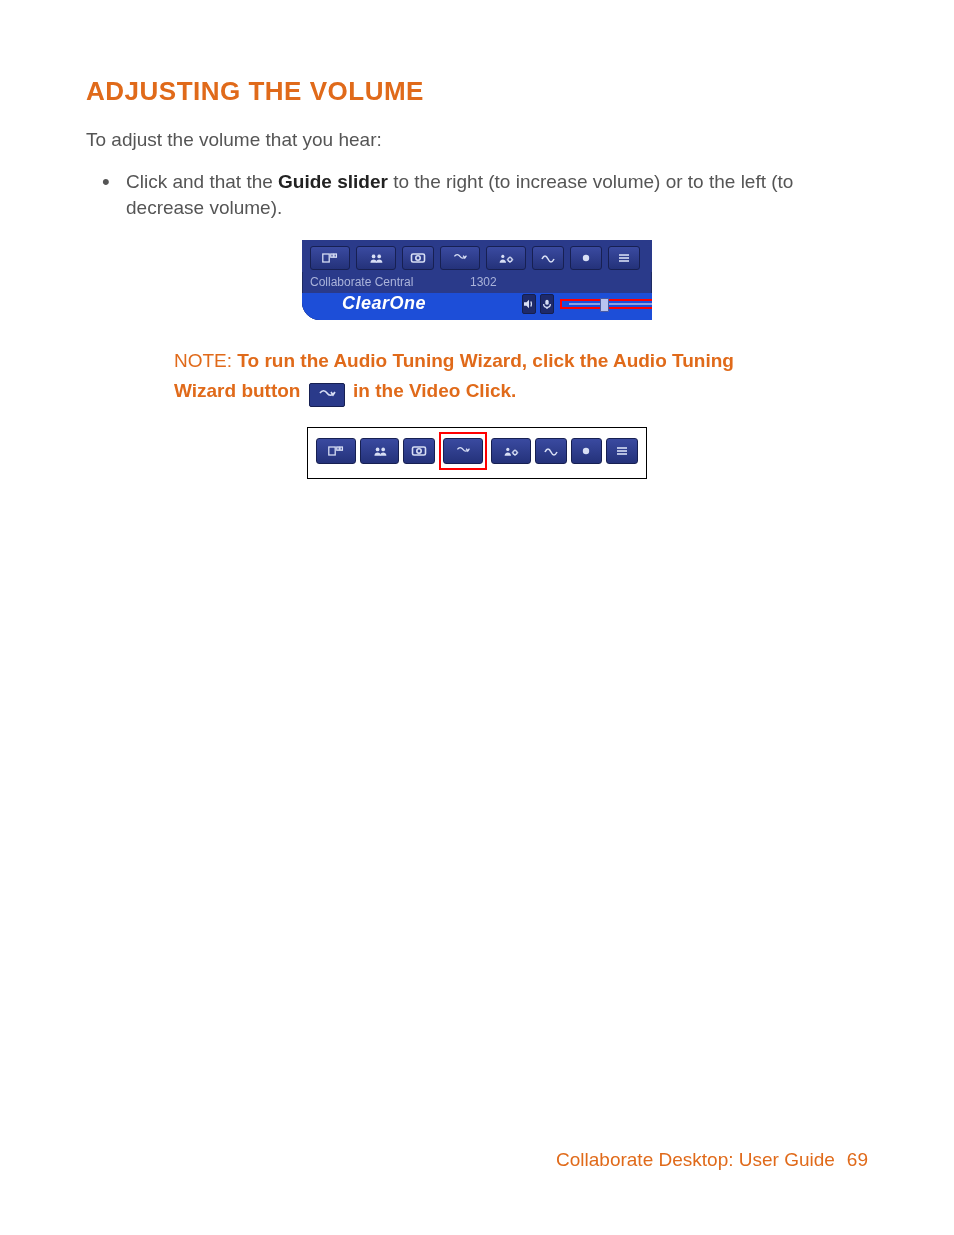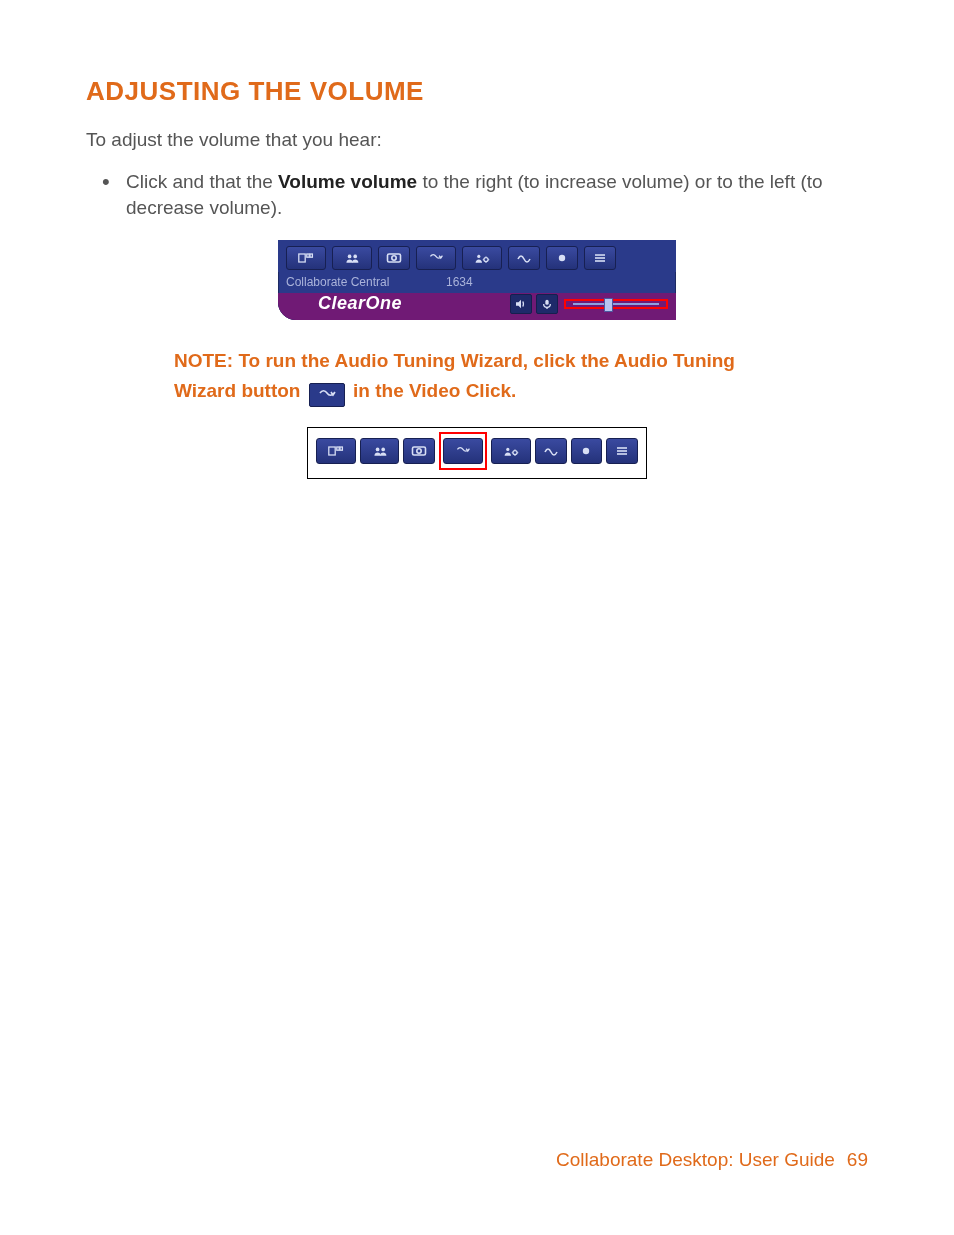--- a/index.html
+++ b/index.html
@@ -50,21 +50,21 @@
     font-size: 22px;
     color: #555555;
     line-height: 1.2;
   }
   .bold {
     font-weight: 700;
     color: #222;
   }
   
   .fig1-wrap {
-    width: 398px;
+    width: 350px;
     margin: 12px auto 26px auto;
     background: #2a3a8a;
     border-radius: 0 0 0 18px;
     overflow: hidden;
     box-shadow: 0 0 0 1px #1d2a63 inset;
   }
   .fig1-top {
     background: #2a3a8a;
     padding: 6px 8px 2px 8px;
   }
@@ -91,21 +91,21 @@
   .fig1-status {
     display: flex;
     padding: 3px 8px 4px 8px;
     color: #aab3da;
     font-size: 12px;
   }
   .fig1-status .label { width: 160px; }
   .fig1-bottom {
     display: flex;
     align-items: center;
-    background: #701a75;
+    background: #1d4ed8;
     padding: 0 8px 6px 8px;
   }
   .brand {
     color: #ffffff;
     font-weight: 700;
     font-style: italic;
     font-size: 18px;
     letter-spacing: 0.5px;
     flex: 0 0 180px;
     padding-left:32px;
@@ -147,21 +147,21 @@
   }
   
   .note-block {
     margin: 0 88px 20px 88px;
     color: #e06a1a;
     font-size: 19px;
     line-height: 1.55;
     font-weight: 600;
   }
   .note-label {
-    font-weight: 700;
+    font-weight: 400;
   }
   .inline-icon {
     display: inline-flex;
     width: 34px;
     height: 22px;
     background: #2a3a8a;
     border: 1px solid #172052;
     border-radius: 2px;
     vertical-align: -5px;
     align-items: center;
@@ -203,21 +203,21 @@
 <body>
 
 <div class="page">
 
   <h2 class="section-title">ADJUSTING THE VOLUME</h2>
 
   <p class="intro">To adjust the volume that you hear:</p>
 
   <ul class="bullets">
     <li>
-      <span>Click and that the </span><span class="bold">Volume volume</span><span> to the right (to increase volume) or to the left (to decrease volume).</span>
+      <span>Click and that the </span><span class="bold">Guide slider</span><span> to the right (to increase volume) or to the left (to decrease volume).</span>
     </li>
   </ul>
 
   <div class="fig1-wrap">
     <div class="fig1-top">
       <div class="icon-row">
         <div class="tb-btn wide">
           <svg viewBox="0 0 20 14">
               <rect x="1" y="2" width="8" height="10" class="strokeW"></rect>
               <rect x="11" y="2" width="3" height="4" class="strokeW"></rect>
@@ -266,21 +266,21 @@
           <svg viewBox="0 0 16 14">
               <line x1="3" y1="4" x2="13" y2="4" class="strokeW"></line>
               <line x1="3" y1="7" x2="13" y2="7" class="strokeW"></line>
               <line x1="3" y1="10" x2="13" y2="10" class="strokeW"></line>
             </svg>
         </div>
       </div>
     </div>
     <div class="fig1-status">
       <span class="label">Collaborate Central</span>
-      <span>1634</span>
+      <span>1302</span>
     </div>
     <div class="fig1-bottom">
       <span class="brand">ClearOne</span>
       <div style="flex:1"></div>
       <div class="spk-icon">
         <svg viewBox="0 0 14 12" width="12" height="10">
             <polygon points="1,4 4,4 7,1 7,11 4,8 1,8" class="fillW"></polygon>
             <path d="M9 3c1.2 1.2 1.2 4.8 0 6" class="strokeW"></path>
           </svg>
       </div>

